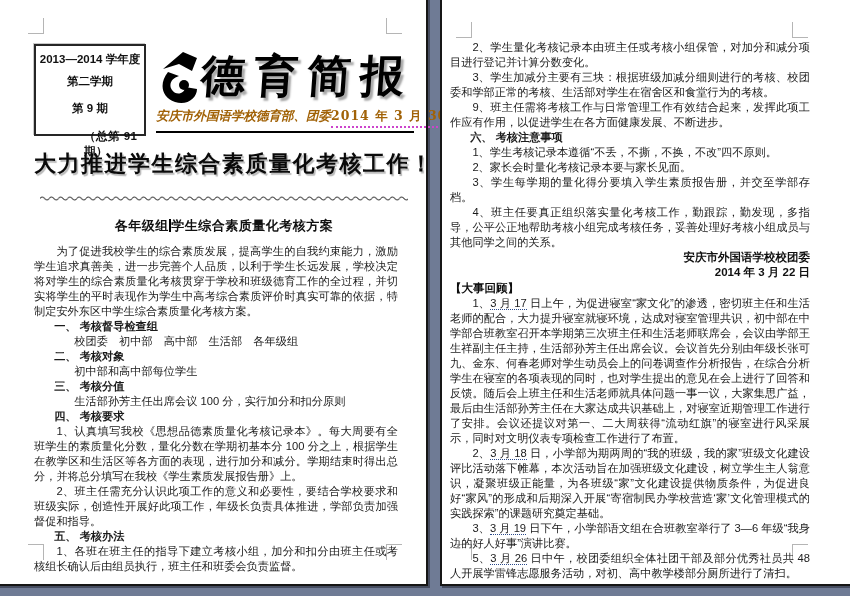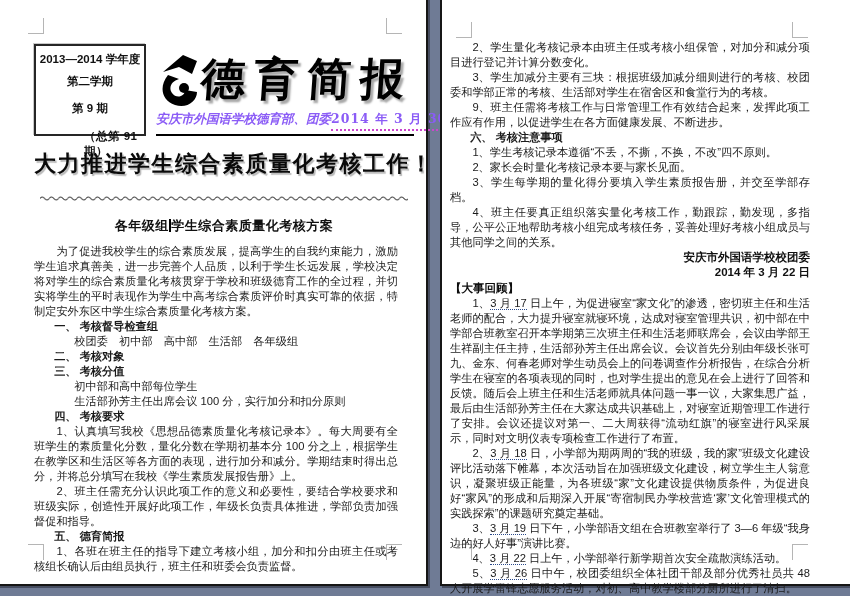--- a/index.html
+++ b/index.html
@@ -29,21 +29,21 @@
   .page1 .cmark.br{right:24px;top:546px;}
   .page2 .cmark.tl{left:14px;top:24px;}
   .page2 .cmark.tr{right:46px;top:24px;}
   .page2 .cmark.bl{left:14px;top:546px;}
   .page2 .cmark.br{right:46px;top:546px;}
 
   .content1{position:absolute;left:36px;right:12px;top:46px;}
   .content2{position:absolute;left:8px;right:44px;top:42px;}
 
   
-  .masthead{display:flex;align-items:flex-end;}
+  .masthead{display:flex;align-items:center;}
   .issue-box{
     width:112px;height:92px;border:2px solid #262626;box-sizing:border-box;
     box-shadow:-1px -1px 0 #c9c9c9;
     display:flex;flex-direction:column;align-items:center;
     font-weight:bold;font-size:11.5px;color:#111;padding-top:6px;
     font-family:"Liberation Sans",sans-serif;
   }
   .issue-box .l2{margin-top:7px;}
   .issue-box .l3{margin-top:12px;}
   .issue-box .l4{margin-top:13px;letter-spacing:.5px;margin-left:48px;}
@@ -53,21 +53,21 @@
   .mast-title{
     flex:1;font-family:"DejaVu Serif",serif;font-weight:bold;
     font-size:44px;line-height:54px;letter-spacing:9px;color:#000;
     transform:skewX(-4deg);text-shadow:3px 3px 2px #a8a8a8;
     white-space:nowrap;text-align:center;
   }
   .pub-row{
     margin-top:4px;border-bottom:2px solid #000;padding-bottom:3px;
     display:flex;align-items:baseline;
     font-family:"DejaVu Serif",serif;font-weight:bold;font-style:italic;
-    font-size:12.5px;color:#8b5cf6;white-space:nowrap;
+    font-size:12.5px;color:#a16207;white-space:nowrap;
   }
   .pub-date{margin-left:auto;margin-right:2px;border-bottom:2px dotted #cc44cc;padding-bottom:1px;font-style:normal;letter-spacing:1px;}
 
   .headline{
     margin:13px 0 16px 0;text-align:center;
     font-family:"DejaVu Serif",serif;font-weight:bold;
     font-size:22px;letter-spacing:1.5px;color:#0a0a0a;
     text-shadow:1.5px 1.5px 1px #b9b9b9;white-space:nowrap;
   }
   .wave{display:block;margin:6px auto 0 auto;width:97%;height:7px;}
@@ -131,27 +131,27 @@
 
     <div class="doc-title">
       <span>各年级组</span><span class="caret"></span><span>学生综合素质量化考核方案</span>
     </div>
 
     <div class="bodyblock">
       <p class="para indent">为了促进我校学生的综合素质发展，提高学生的自我约束能力，激励学生追求真善美，进一步完善个人品质，以利于学生长远发展，学校决定将对学生的综合素质量化考核贯穿于学校和班级德育工作的全过程，并切实将学生的平时表现作为学生中高考综合素质评价时真实可靠的依据，特制定安外东区中学生综合素质量化考核方案。</p>
       <p class="para sec-h">一、 考核督导检查组</p>
       <p class="para sec-b">校团委　初中部　高中部　生活部　各年级组</p>
       <p class="para sec-h">二、 考核对象</p>
+      <p class="para sec-b">初中部和高中部每位学生</p>
       <p class="para sec-h">三、 考核分值</p>
-      <p class="para sec-b">初中部和高中部每位学生</p>
       <p class="para sec-b">生活部孙芳主任出席会议 100 分，实行加分和扣分原则</p>
       <p class="para sec-h">四、 考核要求</p>
       <p class="para indent">1、认真填写我校《思想品德素质量化考核记录本》。每大周要有全班学生的素质量化分数，量化分数在学期初基本分 100 分之上，根据学生在教学区和生活区等各方面的表现，进行加分和减分。学期结束时得出总分，并将总分填写在我校《学生素质发展报告册》上。</p>
       <p class="para indent">2、班主任需充分认识此项工作的意义和必要性，要结合学校要求和班级实际，创造性开展好此项工作，年级长负责具体推进，学部负责加强督促和指导。</p>
-      <p class="para sec-h">五、 德育简报</p>
+      <p class="para sec-h">五、 考核办法</p>
       <p class="para indent">1、各班在班主任的指导下建立考核小组，加分和扣分由班主任或考核组长确认后由组员执行，班主任和班委会负责监督。</p>
     </div>
   </div>
 </div>
 
 <div class="page page2">
   <div class="cmark tl"></div>
   <div class="cmark tr"></div>
   <div class="cmark bl"></div>
   <div class="cmark br"></div>
@@ -164,17 +164,16 @@
     <p class="para indent">1、学生考核记录本遵循“不丢，不撕，不换，不改”四不原则。</p>
     <p class="para indent">2、家长会时量化考核记录本要与家长见面。</p>
     <p class="para indent">3、学生每学期的量化得分要填入学生素质报告册，并交至学部存档。</p>
     <p class="para indent">4、班主任要真正组织落实量化考核工作，勤跟踪，勤发现，多指导，公平公正地帮助考核小组完成考核任务，妥善处理好考核小组成员与其他同学之间的关系。</p>
     <p class="sig">安庆市外国语学校校团委</p>
     <p class="sig">2014 年 3 月 22 日</p>
     <p class="review-h">【大事回顾】</p>
     <p class="para indent"><span>1、</span><span class="u">3 月 17</span><span> 日上午，为促进寝室“家文化”的渗透，密切班主任和生活老师的配合，大力提升寝室就寝环境，达成对寝室管理共识，初中部在中学部合班教室召开本学期第三次班主任和生活老师联席会，会议由学部王生祥副主任主持，生活部孙芳主任出席会议。会议首先分别由年级长张可九、金东、何春老师对学生动员会上的问卷调查作分析报告，在综合分析学生在寝室的各项表现的同时，也对学生提出的意见在会上进行了回答和反馈。随后会上班主任和生活老师就具体问题一事一议，大家集思广益，最后由生活部孙芳主任在大家达成共识基础上，对寝室近期管理工作进行了安排。会议还提议对第一、二大周获得“流动红旗”的寝室进行风采展示，同时对文明仪表专项检查工作进行了布置。</span></p>
     <p class="para indent"><span>2、</span><span class="u">3 月 18</span><span> 日，小学部为期两周的“我的班级，我的家”班级文化建设评比活动落下帷幕，本次活动旨在加强班级文化建设，树立学生主人翁意识，凝聚班级正能量，为各班级“家”文化建设提供物质条件，为促进良好“家风”的形成和后期深入开展“寄宿制民办学校营造‘家’文化管理模式的实践探索”的课题研究奠定基础。</span></p>
     <p class="para indent"><span>3、</span><span class="u">3 月 19</span><span> 日下午，小学部语文组在合班教室举行了 3—6 年级“我身边的好人好事”演讲比赛。</span></p>
-    <p class="para indent"><span>4、</span><span class="u">3 月 22</span><span> 日上午，小学部举行新学期首次安全疏散演练活动。</span></p>
     <p class="para indent"><span>5、</span><span class="u">3 月 26</span><span> 日中午，校团委组织全体社团干部及部分优秀社员共 48 人开展学雷锋志愿服务活动，对初、高中教学楼部分厕所进行了清扫。</span></p>
 
   </div>
 </div>
 
 </body></html>

